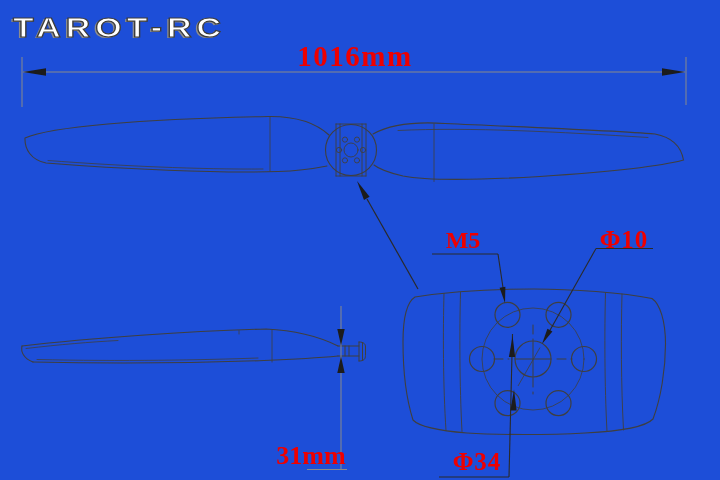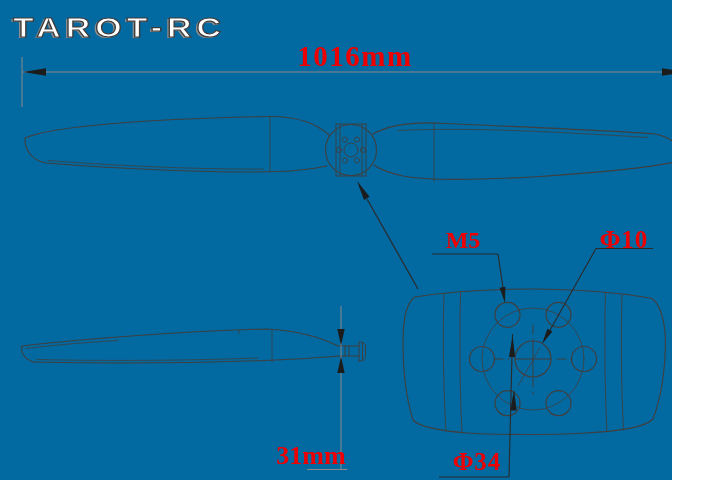--- a/index.html
+++ b/index.html
@@ -1,17 +1,17 @@
 <!DOCTYPE html>
 <html><head>
 <meta charset="utf-8">
 <style>
   html,body{margin:0;padding:0;background:#fff;}
-  .canvas{position:relative;width:637px;height:480px;background:#0369a1;overflow:hidden;
-          font-family:"Liberation Sans",sans-serif;padding-left:35px;}
+  .canvas{position:relative;width:720px;height:480px;background:#1d4ed8;overflow:hidden;
+          font-family:"Liberation Sans",sans-serif;}
   .logo{position:absolute;left:13px;top:12px;
         font-family:"Liberation Sans",sans-serif;
         font-weight:700;font-size:34px;letter-spacing:5px;white-space:nowrap;
         color:#ffffff;
         -webkit-text-stroke:1.4px #3c3c3c;
         text-shadow:-2px 2px 0 #8d8d8d,-1px 1px 0 #6f6f6f;
         transform:scaleY(0.80);transform-origin:top left;}
   svg{position:absolute;left:0;top:0;}
   text{font-family:"Liberation Serif","DejaVu Serif",serif;}
 </style>

